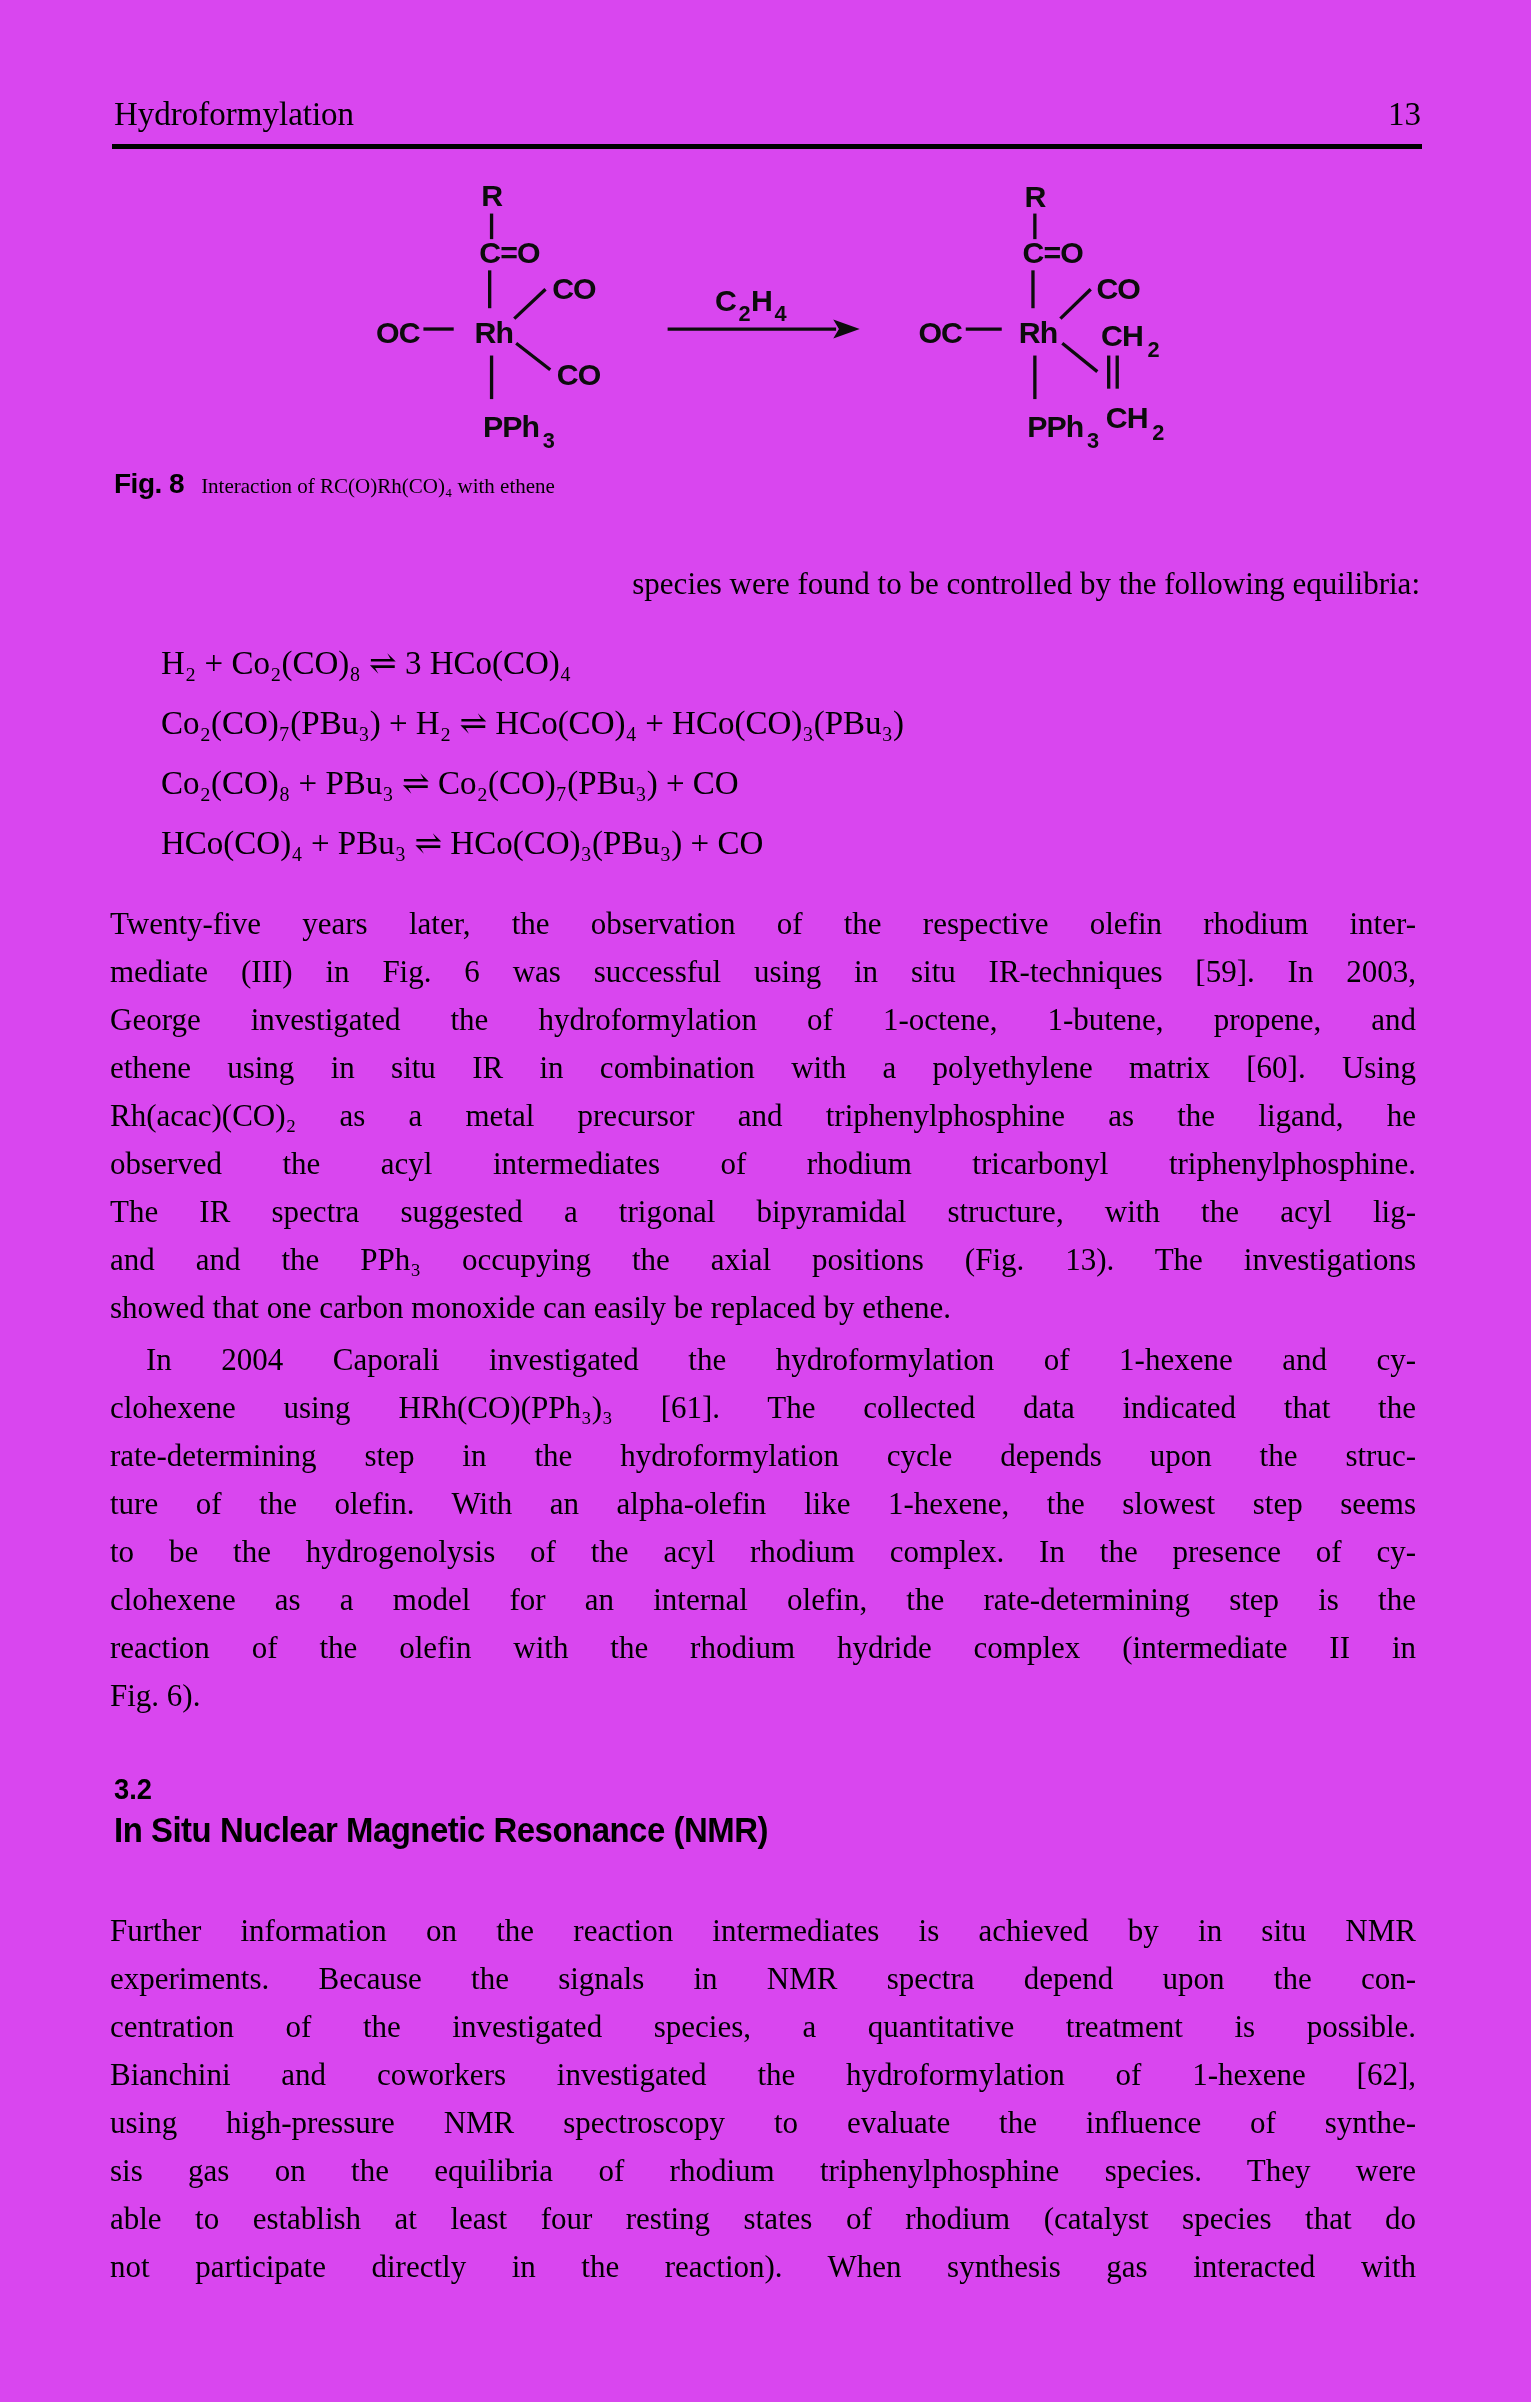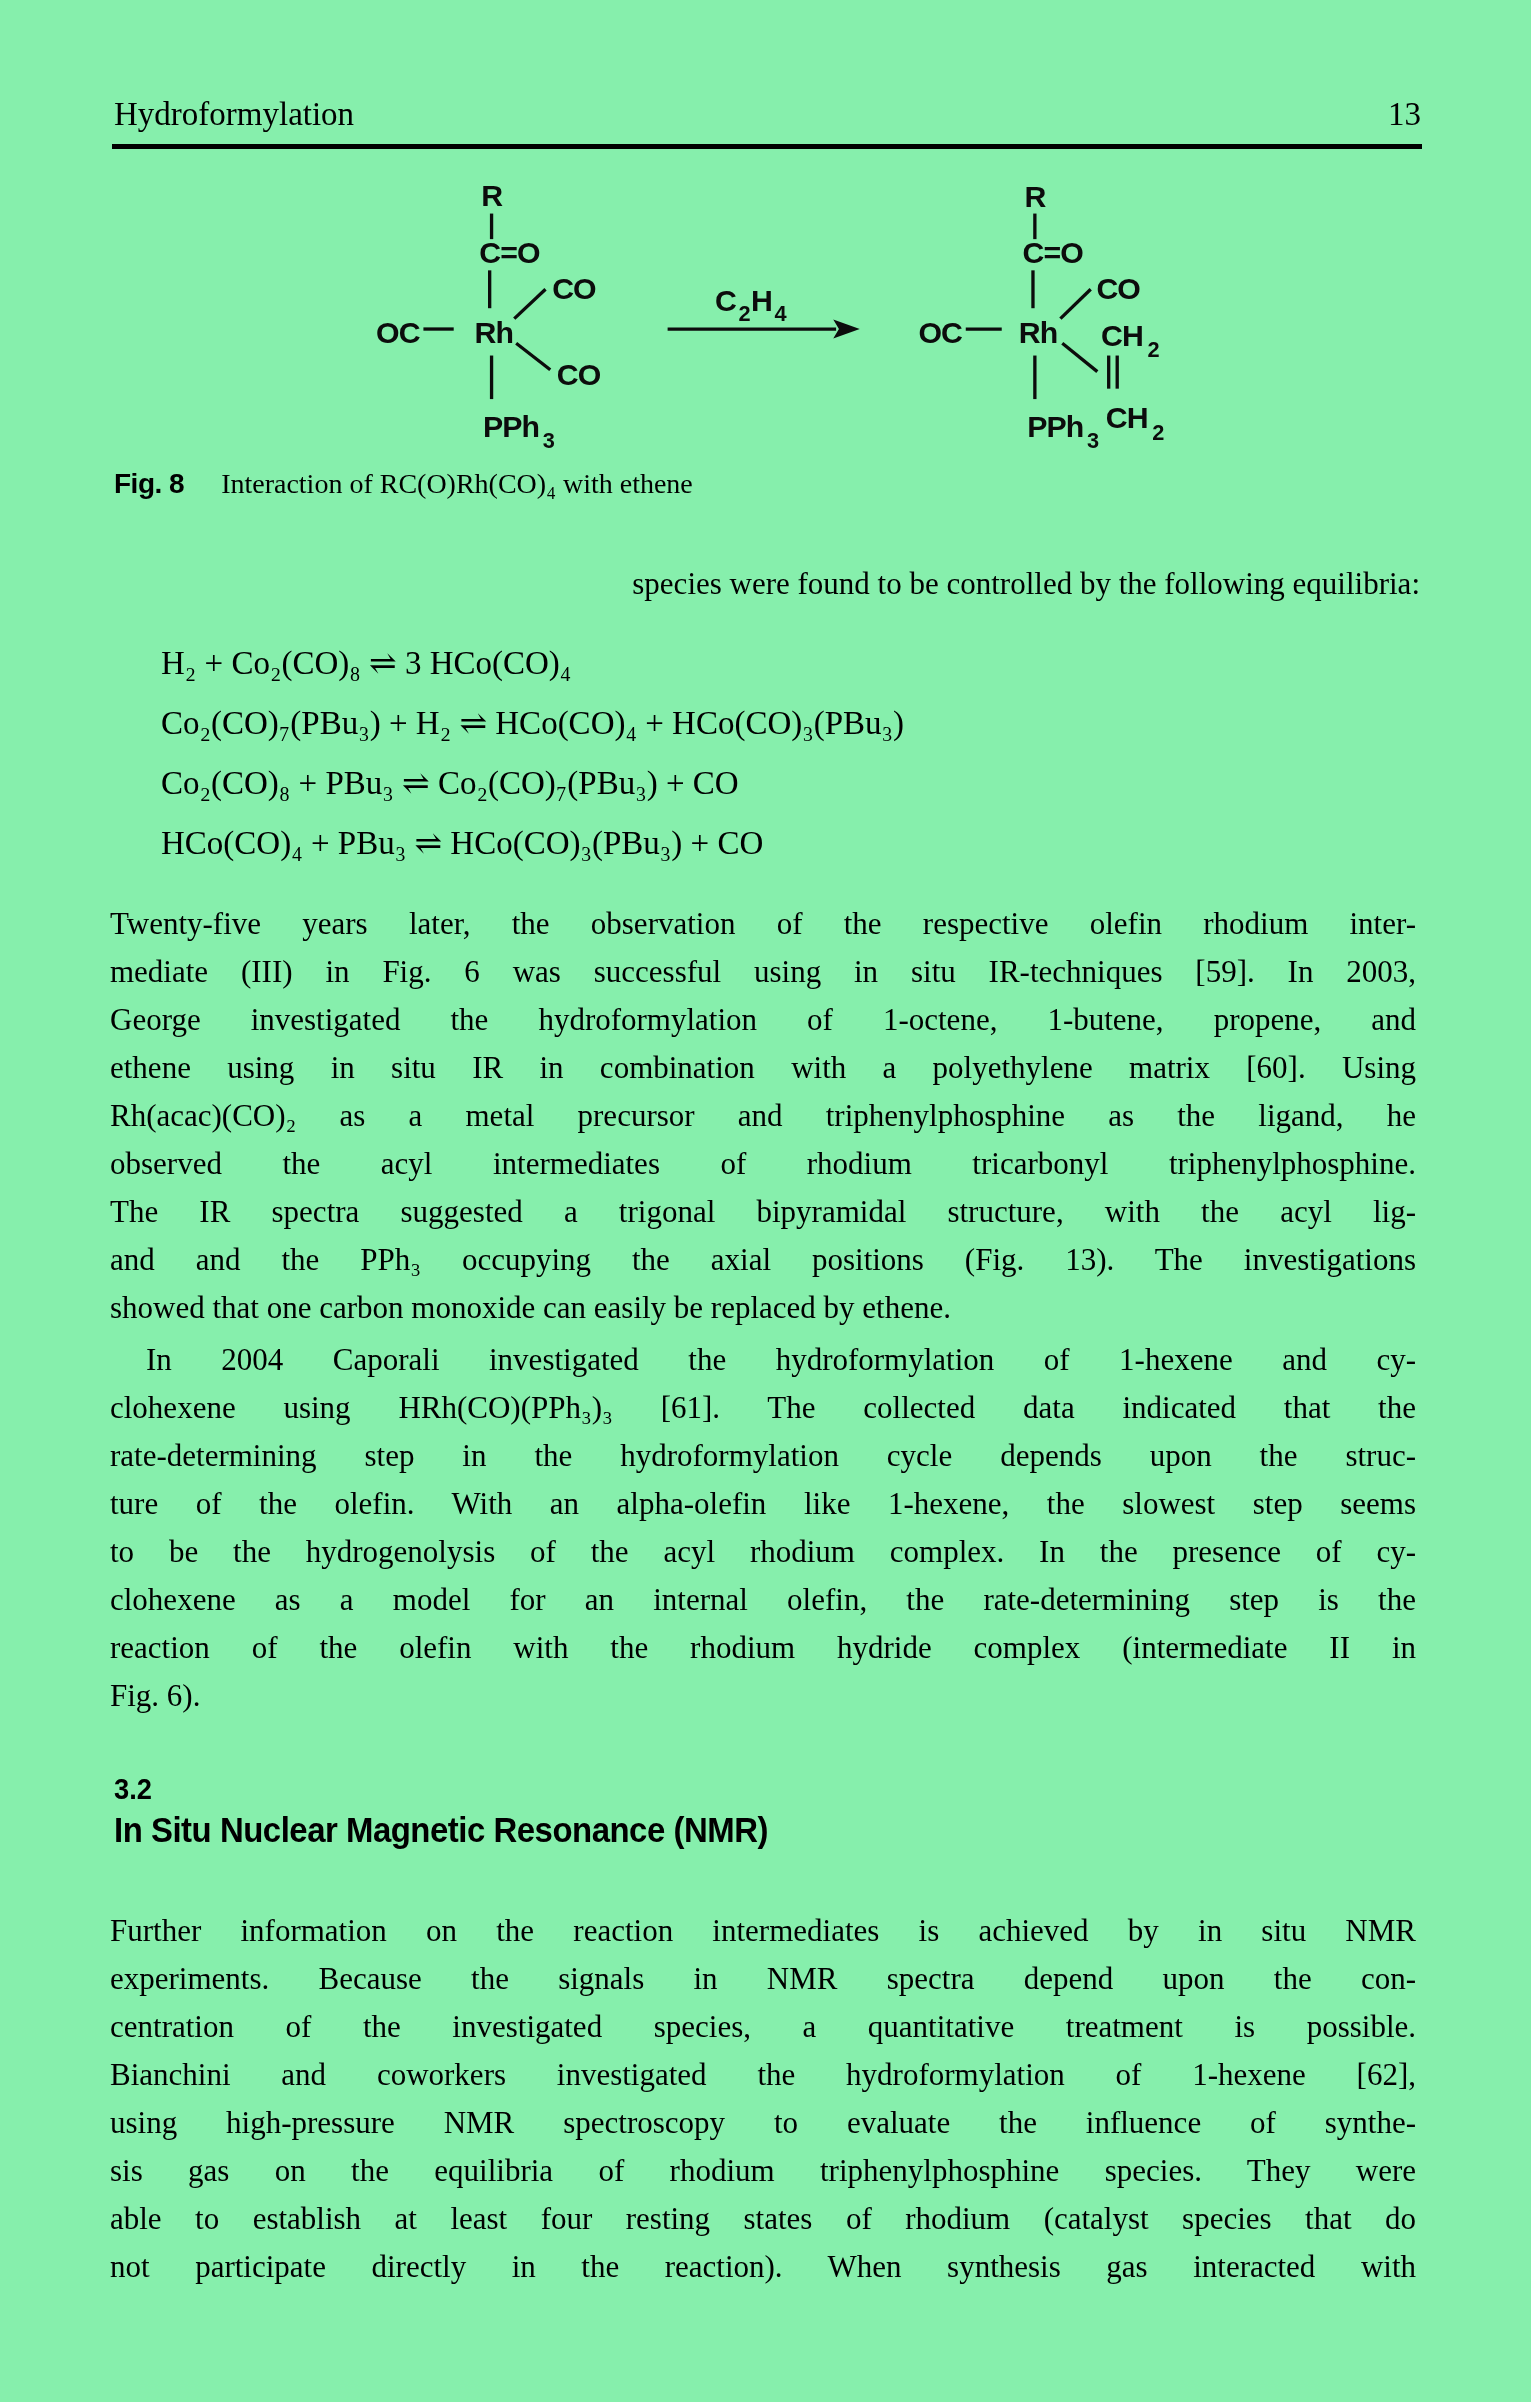--- a/index.html
+++ b/index.html
@@ -1,35 +1,35 @@
 <!DOCTYPE html>
 <html style="font-size:15px"><head>
 <meta charset="utf-8">
 <style>
   html,body { margin:0; padding:0; background:#e8e8e8; }
   .page {
     position:relative; width:1531px; height:2403px; margin:0 auto;
-    background:#86efac; color:#000;
+    background:#d946ef; color:#000;
     font-family:"Liberation Serif","DejaVu Serif",serif;
     overflow:hidden;
   }
   .abs { position:absolute; }
   .running-title { left:114px; top:95px; font-size:33px; line-height:38px; }
   .page-num { top:95px; right:110px; font-size:33px; line-height:38px; }
   .head-rule { left:112px; top:144px; width:1310px; height:4.7px; background:#000; }
   .figure-svg { left:360px; top:170px; }
   .figure-svg text { font-family:"Liberation Sans","DejaVu Sans",sans-serif; font-weight:bold; fill:#0c0c0c; font-size:32px; letter-spacing:-1px; }
   .figure-svg text.sub { font-size:23px; letter-spacing:0; }
   .figure-svg line { stroke:#0c0c0c; stroke-width:3.5; }
   .caption { left:114px; top:468px; width:1306px; }
   .caption-label {
     font-family:"Liberation Sans","DejaVu Sans",sans-serif; font-weight:bold;
     font-size:28px; letter-spacing:-0.5px; margin-right:17px;
   }
-  .caption-body { font-size:28px;margin-left:20px; }
+  .caption-body { font-size:21px; }
   .intro-line { left:114px; top:560px; width:1306px; font-size:31px; line-height:48px;text-align:right; }
   .equations { left:161px; top:633px; width:1164px; font-size:33px; }
   .equation-line { line-height:60px; white-space:nowrap; }
   .para { left:110px; width:1306px; font-size:31px; }
   .p1 { top:900px; }
   .p2 { top:1336px; }
   .p3 { top:1907px; }
   .tline { line-height:48px; text-align:justify; text-align-last:justify; }
   .tline.tlast { text-align-last:left; }
   .tline.tindent { text-indent:36px; }

